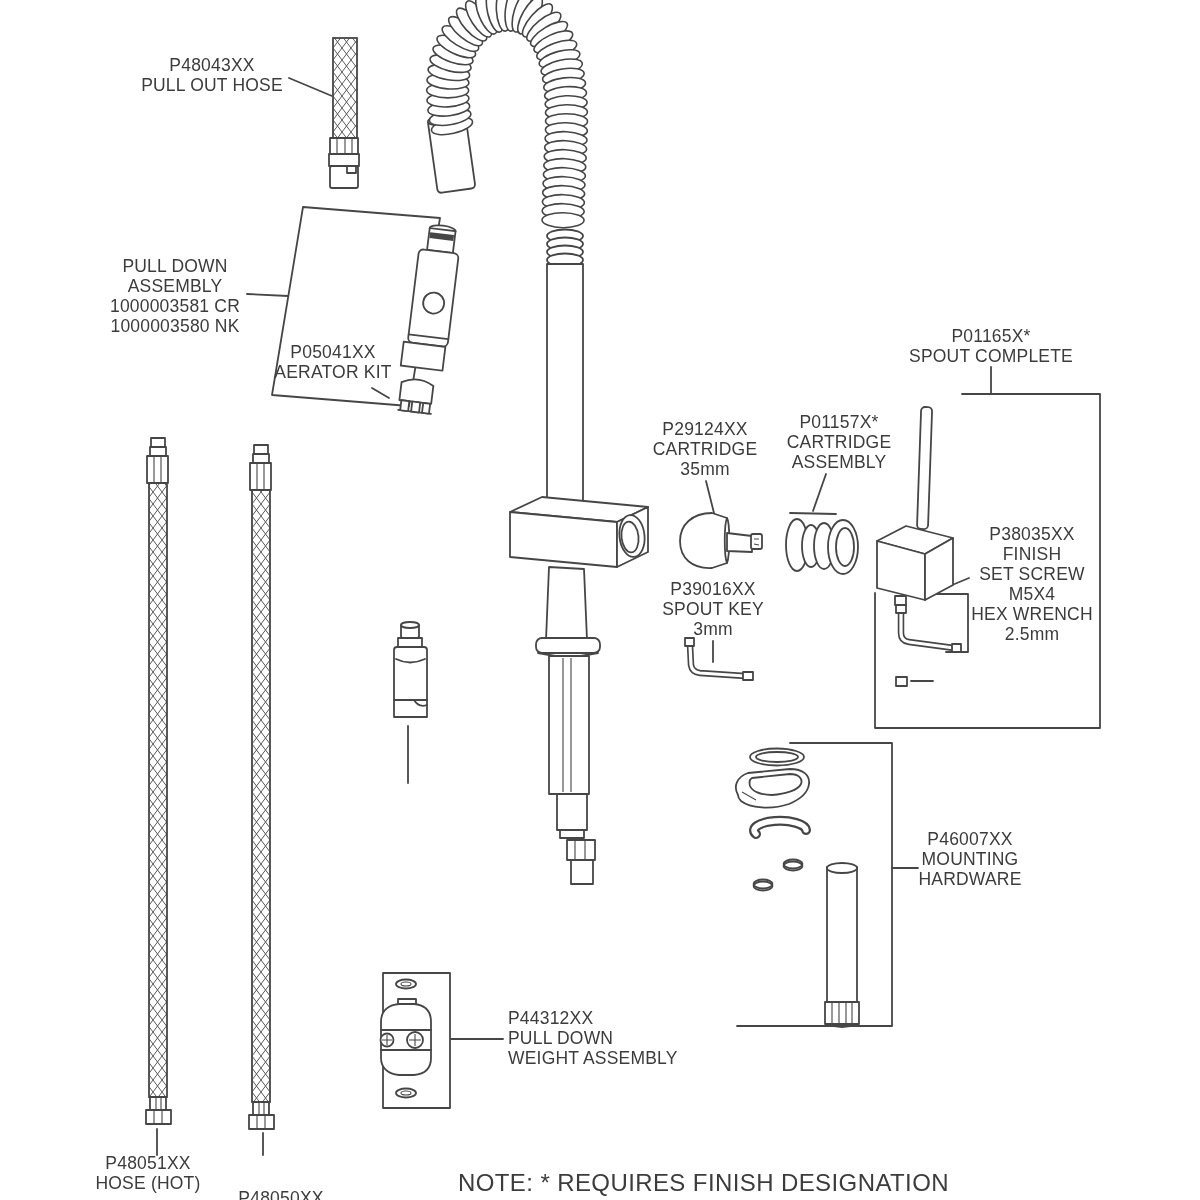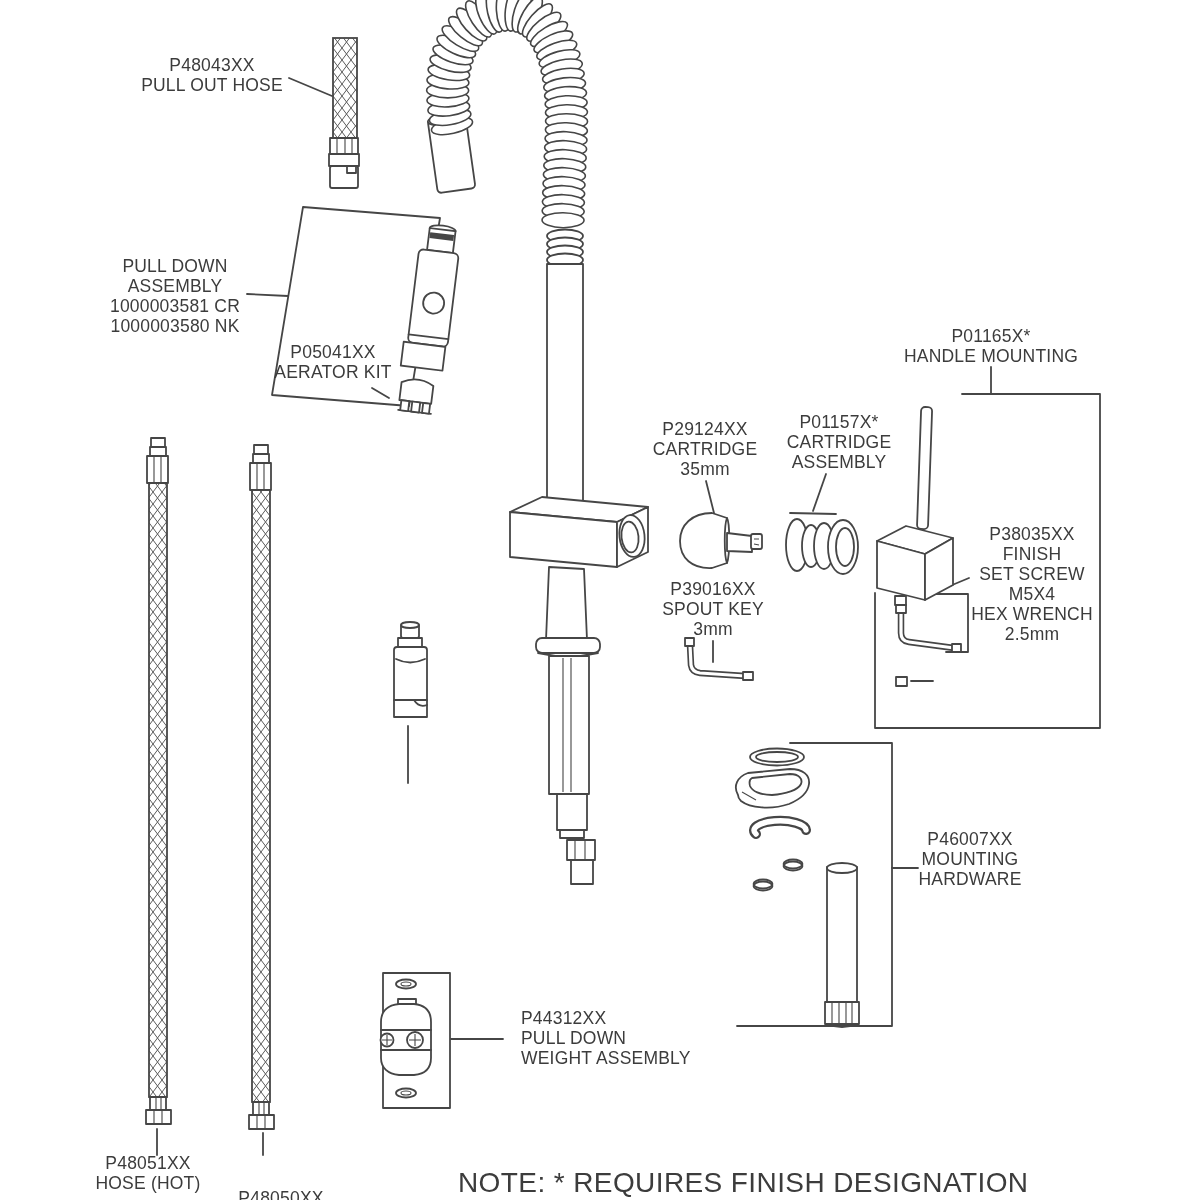--- a/index.html
+++ b/index.html
@@ -3,21 +3,21 @@
 <meta charset="utf-8">
 <style>
   html,body{margin:0;padding:0;background:#fff}
   .stage{position:relative;width:1200px;height:1200px;background:#fff;
          font-family:"Liberation Sans",sans-serif;overflow:hidden}
   .stage svg{position:absolute;left:0;top:0}
   .lbl{position:absolute;transform:translateX(-50%);text-align:center;
        font-size:17.5px;line-height:20px;color:#3c3c3c;white-space:pre-line;
        letter-spacing:.2px}
   .lbl.left{transform:none;text-align:left}
-  .lbl.note{font-size:28px;letter-spacing:.4px;line-height:30px}
+  .lbl.note{font-size:24px;letter-spacing:.4px;line-height:30px}
   
   .ln{fill:none;stroke:#464646;stroke-width:1.8;stroke-linecap:round;stroke-linejoin:round}
   .fw{fill:#fff;stroke:#464646;stroke-width:1.8;stroke-linejoin:round}
   .fd{fill:#464646;stroke:none}
   .thin{fill:none;stroke:#464646;stroke-width:1.1}
   .braid{fill:url(#braid);stroke:#464646;stroke-width:1.8}
   .tube-o{fill:none;stroke:#464646;stroke-width:6.5;stroke-linecap:round;stroke-linejoin:round}
   .tube-i{fill:none;stroke:#fff;stroke-width:3.2;stroke-linecap:round;stroke-linejoin:round}
   .tube-o2{fill:none;stroke:#464646;stroke-width:10;stroke-linecap:round}
   .tube-i2{fill:none;stroke:#fff;stroke-width:5.5;stroke-linecap:round}
@@ -290,34 +290,34 @@
 1000003580 NK</div>
 <div class="lbl" style="left:333px;top:342px">P05041XX
 AERATOR KIT</div>
 <div class="lbl" style="left:705px;top:419px">P29124XX
 CARTRIDGE
 35mm</div>
 <div class="lbl" style="left:839px;top:412px">P01157X*
 CARTRIDGE
 ASSEMBLY</div>
 <div class="lbl" style="left:991px;top:326px">P01165X*
-HANDLE MOUNTING</div>
+SPOUT COMPLETE</div>
 <div class="lbl" style="left:1032px;top:524px">P38035XX
 FINISH
 SET SCREW
 M5X4
 HEX WRENCH
 2.5mm</div>
 <div class="lbl" style="left:713px;top:579px">P39016XX
 SPOUT KEY
 3mm</div>
 <div class="lbl" style="left:970px;top:829px">P46007XX
 MOUNTING
 HARDWARE</div>
-<div class="lbl left" style="left:521px;top:1008px">P44312XX
+<div class="lbl left" style="left:508px;top:1008px">P44312XX
 PULL DOWN
 WEIGHT ASSEMBLY</div>
 <div class="lbl" style="left:148px;top:1153px">P48051XX
 HOSE (HOT)</div>
 <div class="lbl" style="left:281px;top:1188px">P48050XX
 HOSE (COLD)</div>
 <div class="lbl left note" style="left:458px;top:1168px">NOTE: * REQUIRES FINISH DESIGNATION</div>
 
 </div>
 

